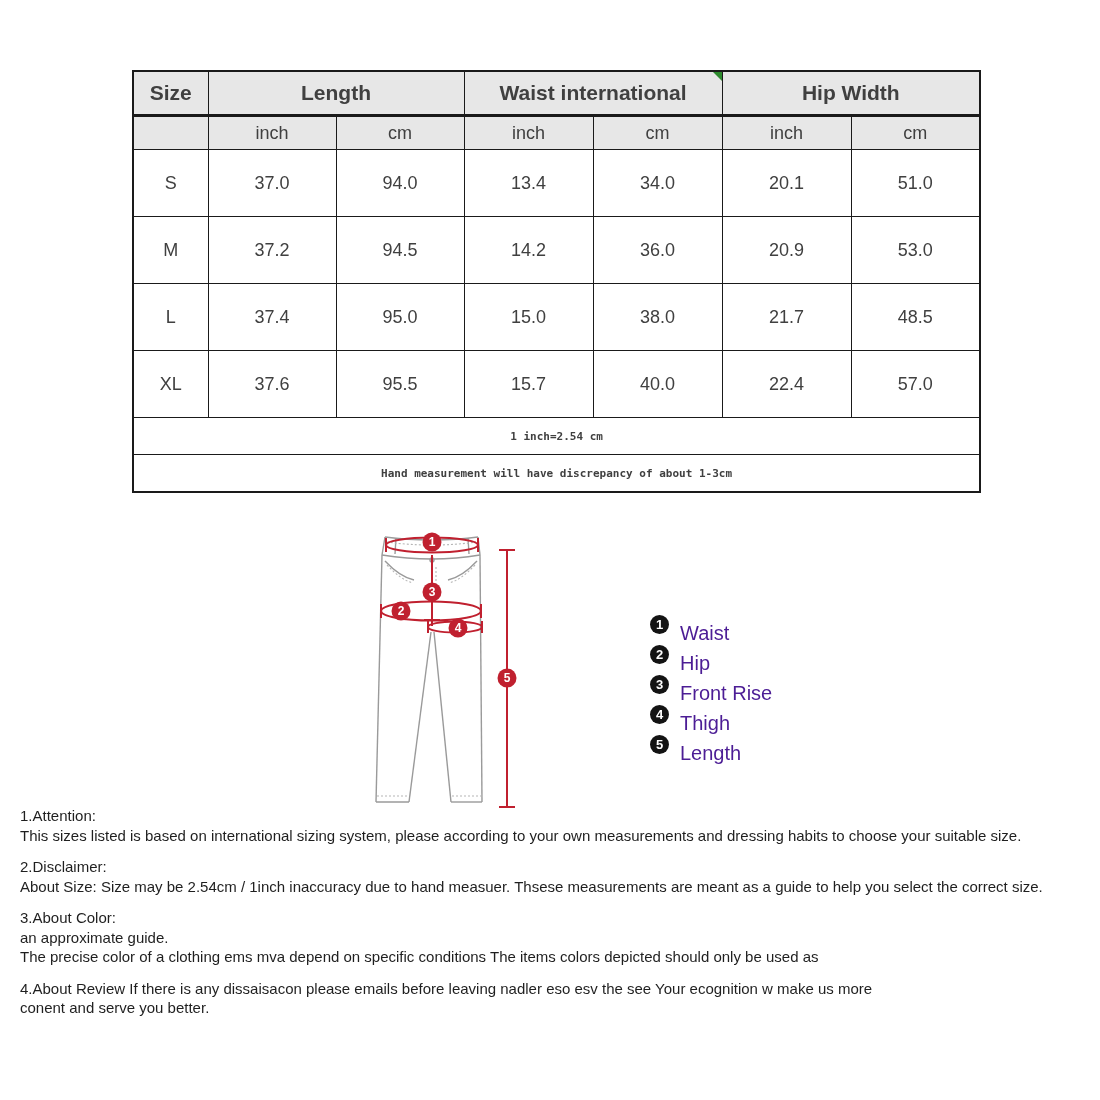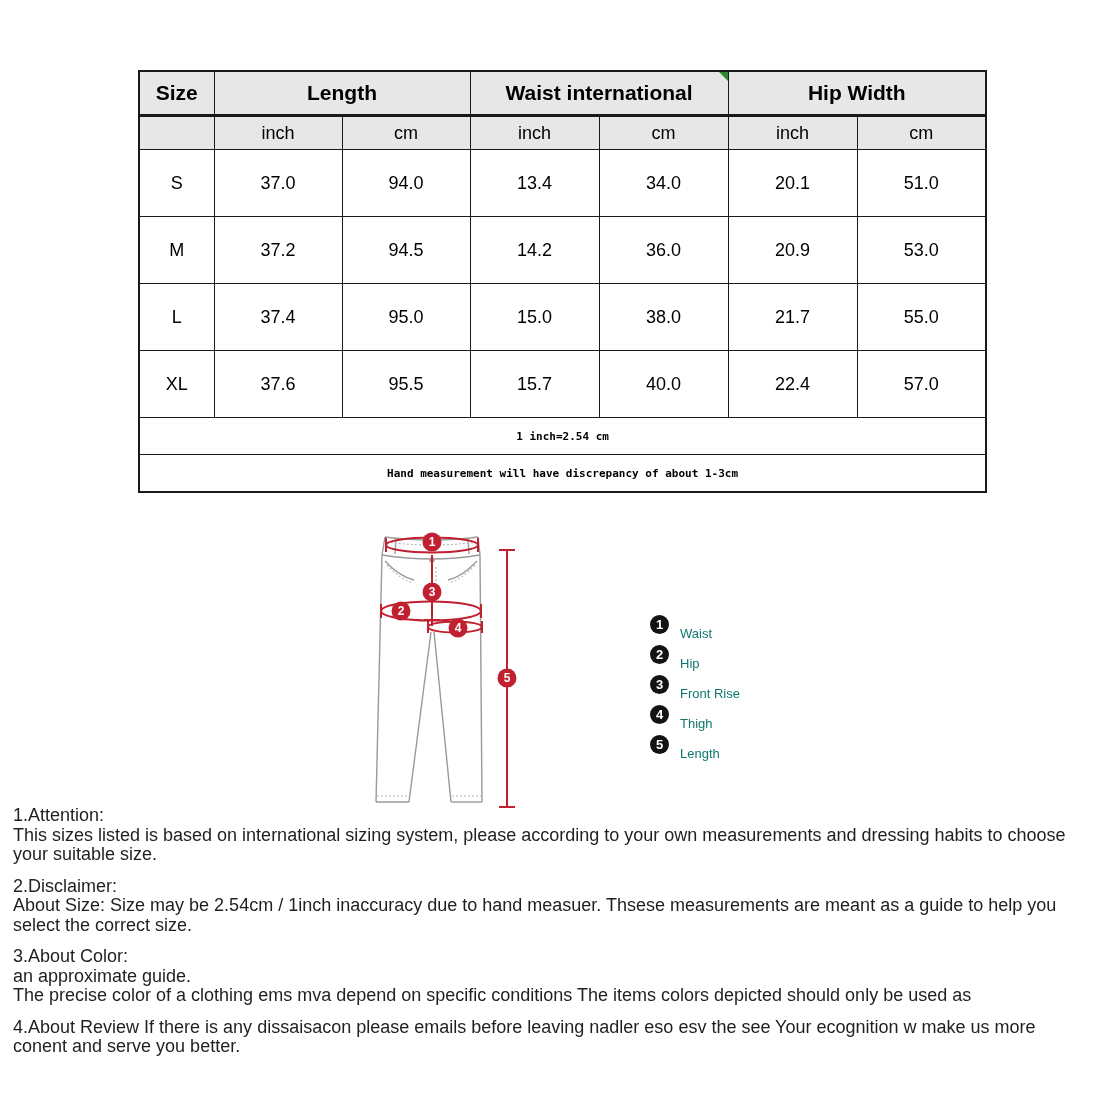--- a/index.html
+++ b/index.html
@@ -8,27 +8,27 @@
     width: 1100px;
     height: 1100px;
     background: #ffffff;
     font-family: "Liberation Sans", sans-serif;
     overflow: hidden;
   }
 
   
   table.size-chart {
     position: absolute;
-    left: 138px;
+    left: 132px;
     top: 70px;
     width: 847px;
     border-collapse: collapse;
     table-layout: fixed;
     border: 2.5px solid #1a1a1a;
-    color: #000000;
+    color: #404040;
   }
   table.size-chart th, table.size-chart td {
     border: 1.6px solid #1a1a1a;
     text-align: center;
     vertical-align: middle;
     padding: 0;
     overflow: hidden;
   }
   tr.head-row th {
     background: #e7e7e7;
@@ -94,33 +94,33 @@
     width: 19px; height: 19px;
     border-radius: 50%;
     background: #131313;
     color: #fff;
     font-size: 13px;
     font-weight: bold;
     flex: 0 0 19px;
   }
   .llabel {
     margin-left: 11px;
-    font-size: 13px;
-    color: #0f766e;
+    font-size: 20px;
+    color: #4c1d95;
     margin-top: 19px;
   }
 
   
   .notes {
     position: absolute;
-    left: 13px;
+    left: 20px;
     top: 806px;
     width: 1078px;
     color: #1f1f1f;
-    font-size: 18px;
+    font-size: 15px;
   }
   .notes p { margin: 0; line-height: 19.5px; }
   .note-section { margin-bottom: 12px; }
 </style>
 </head>
 <body>
 
 <div class="canvas">
 
   <table class="size-chart">
@@ -170,21 +170,21 @@
         <td>20.9</td>
         <td>53.0</td>
       </tr>
       <tr class="data-row">
         <td>L</td>
         <td>37.4</td>
         <td>95.0</td>
         <td>15.0</td>
         <td>38.0</td>
         <td>21.7</td>
-        <td>55.0</td>
+        <td>48.5</td>
       </tr>
       <tr class="data-row">
         <td>XL</td>
         <td>37.6</td>
         <td>95.5</td>
         <td>15.7</td>
         <td>40.0</td>
         <td>22.4</td>
         <td>57.0</td>
       </tr>

